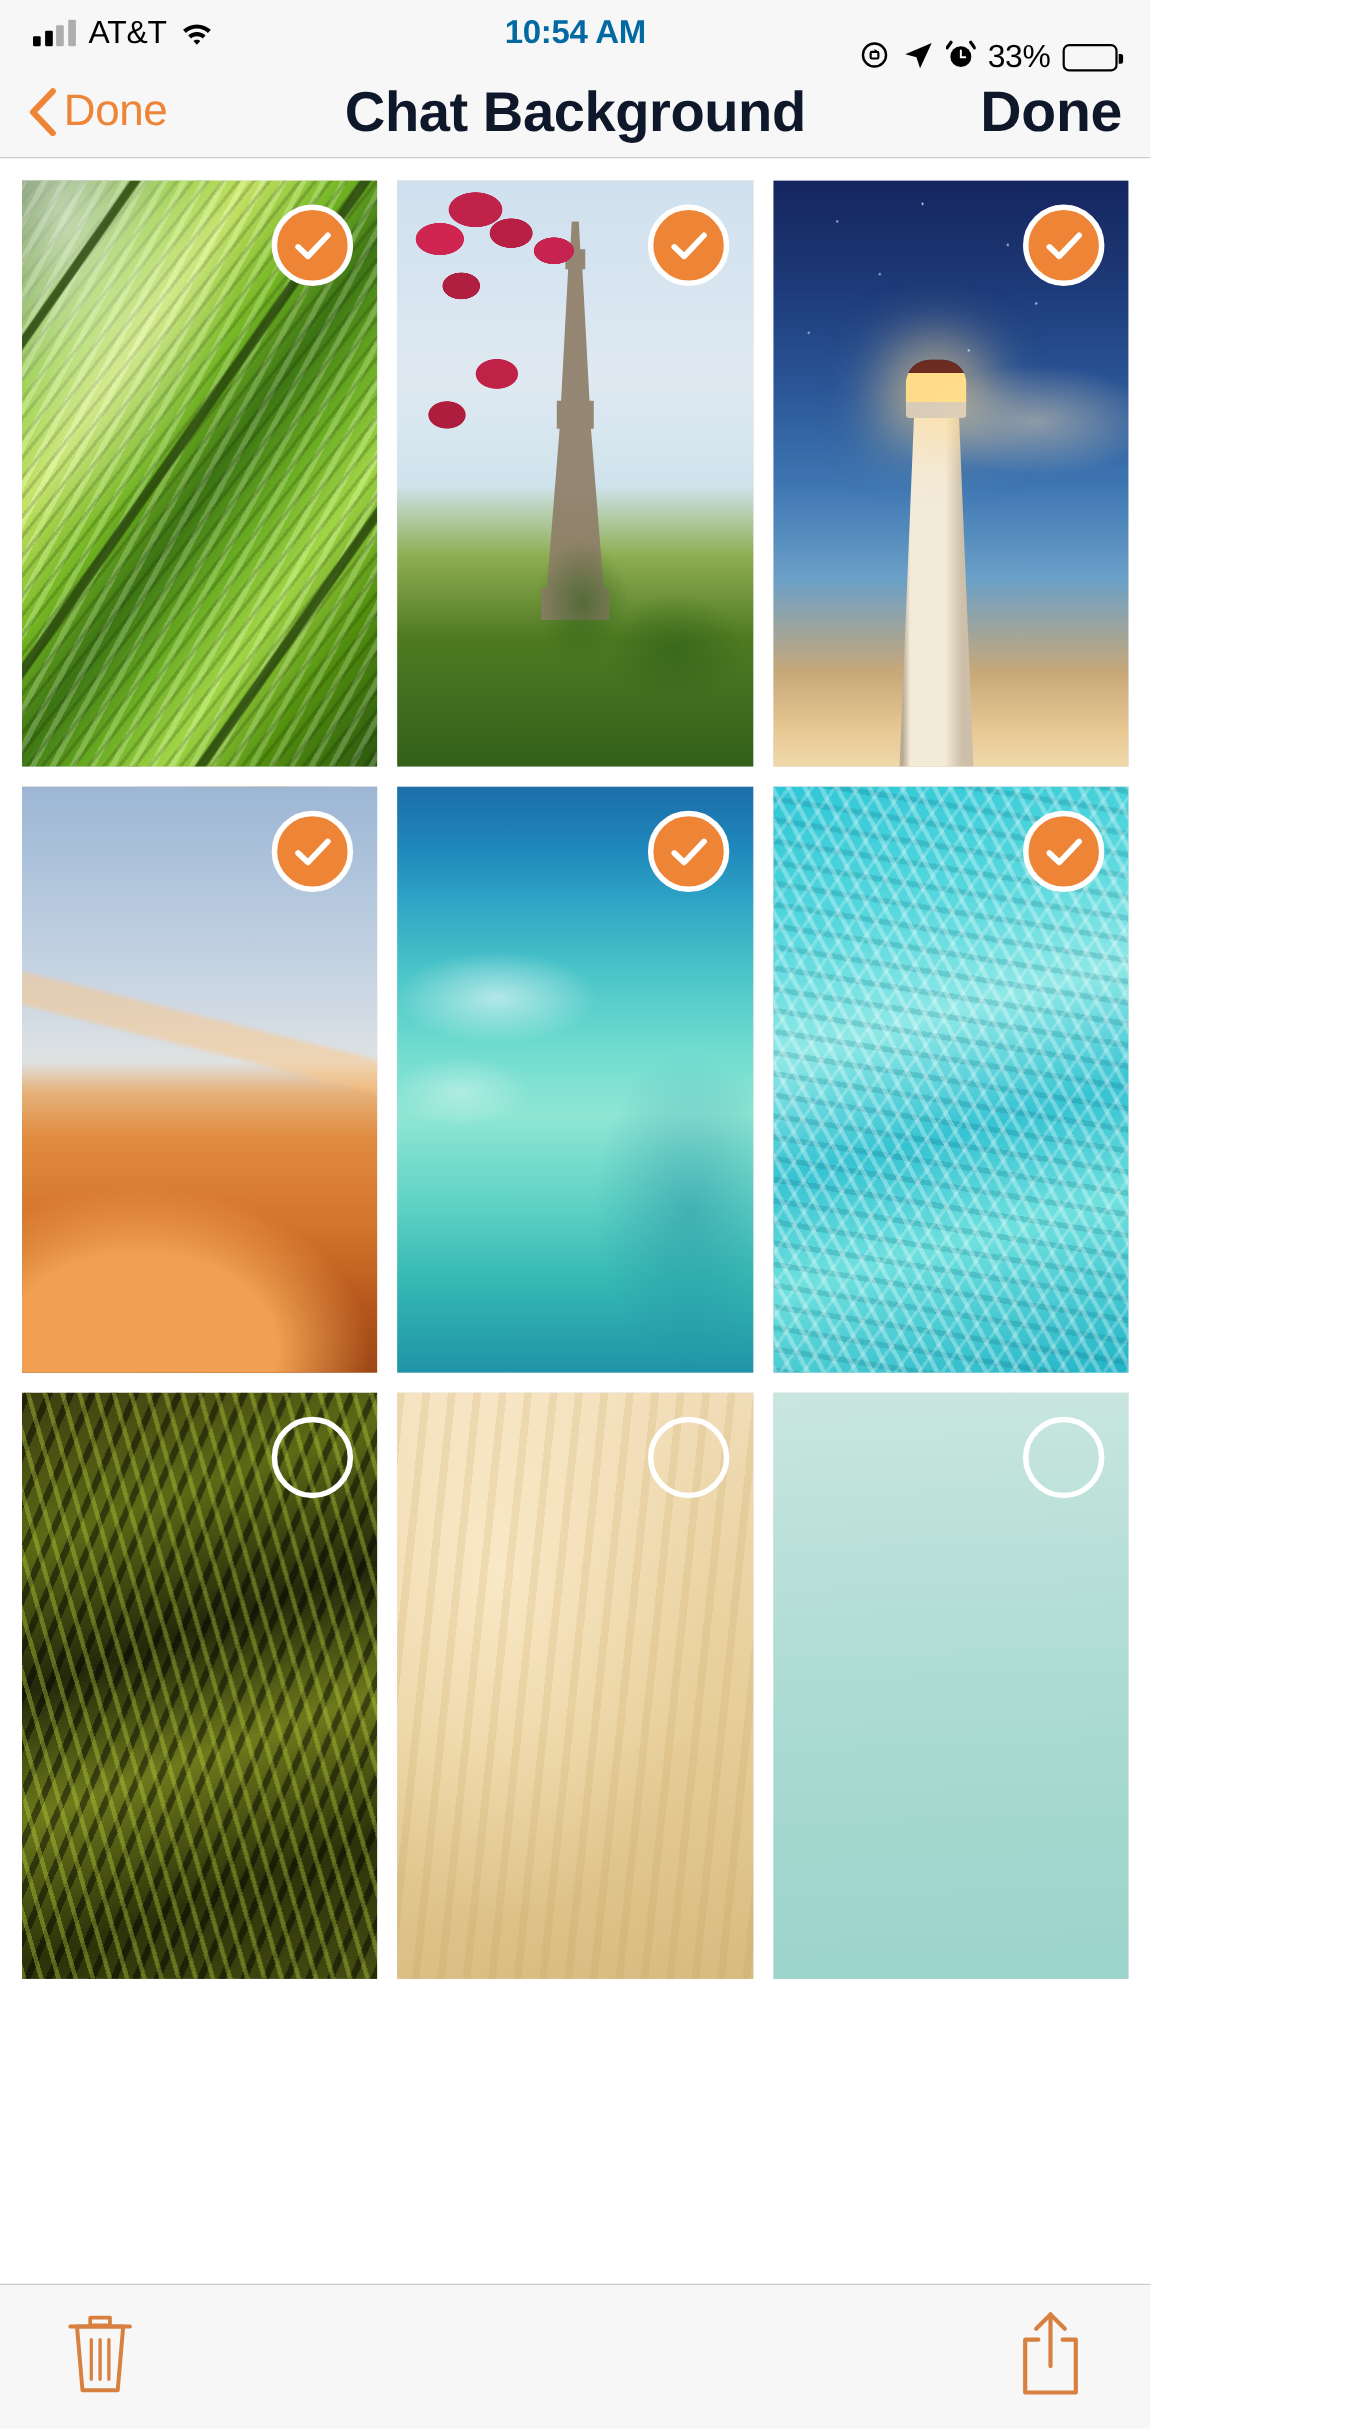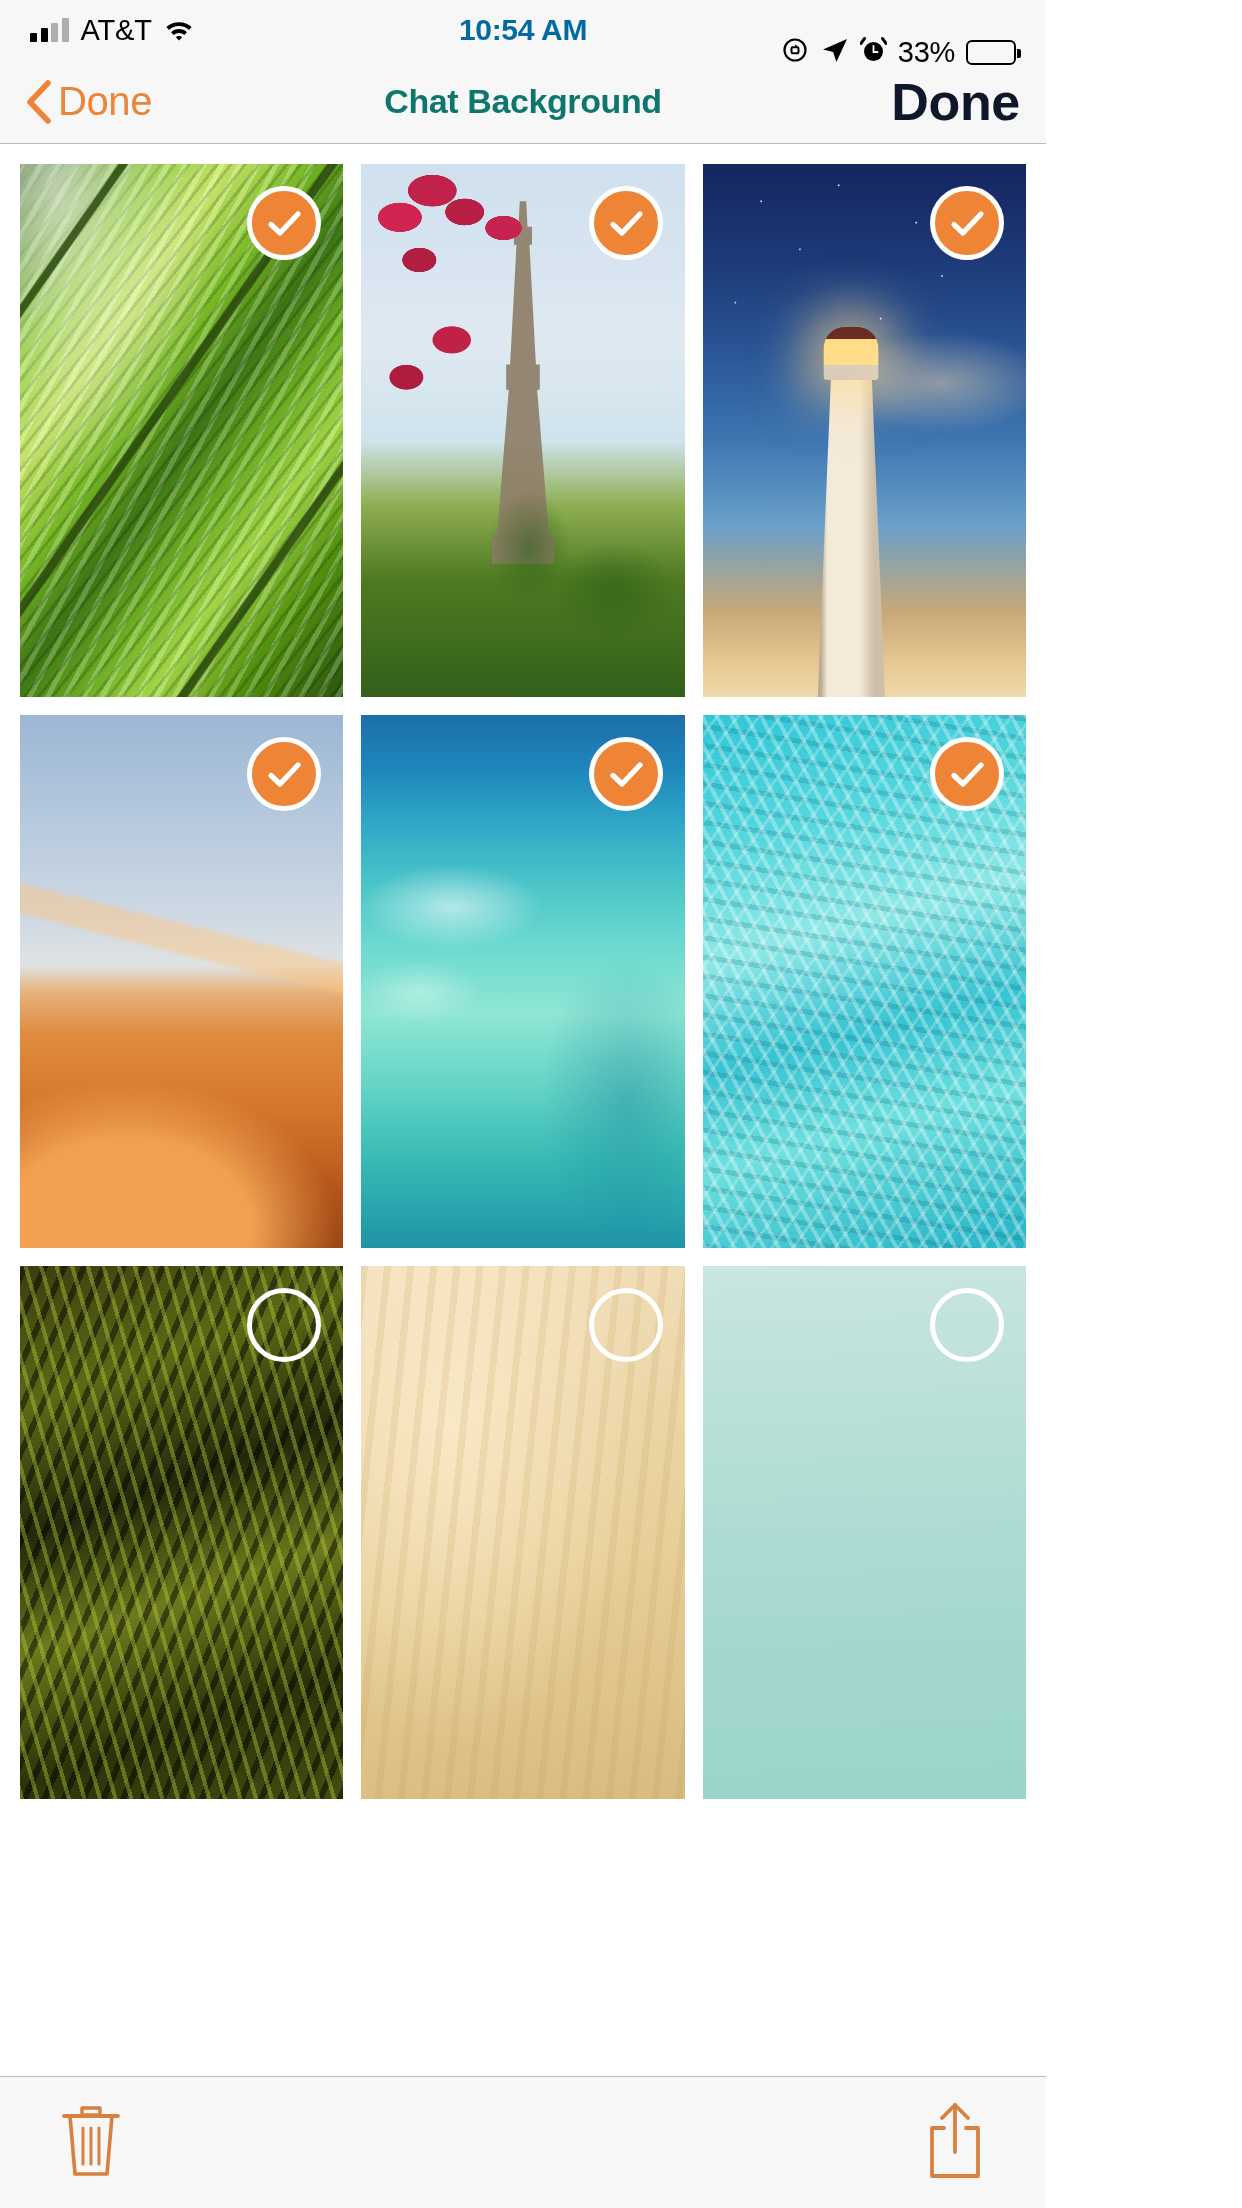--- a/index.html
+++ b/index.html
@@ -67,21 +67,21 @@
   }
   .nav-back {
     display: flex; align-items: center; gap: 6px;
     color: #ED8436; cursor: pointer;
     position: relative; z-index: 3;
   }
   .nav-back .chev { width: 26px; height: 44px; display:block; }
   .nav-back-label { font-size: 40px; font-weight: 400; letter-spacing: -0.4px; }
   .nav-title {
     position: absolute; left: 0; right: 0; text-align: center;
-    font-size: 34px; font-weight: 700; color: #0f766e; letter-spacing: -0.4px;
+    font-size: 51px; font-weight: 700; color: #0f172a; letter-spacing: -0.4px;
   }
   .nav-done {
     margin-left: auto; color: #0f172a;
     font-size: 52px; font-weight: 700; letter-spacing: -0.3px;
     cursor: pointer; position: relative; z-index: 3;
   }
 
   
   .grid-scroll {
     flex: 1 1 auto;

